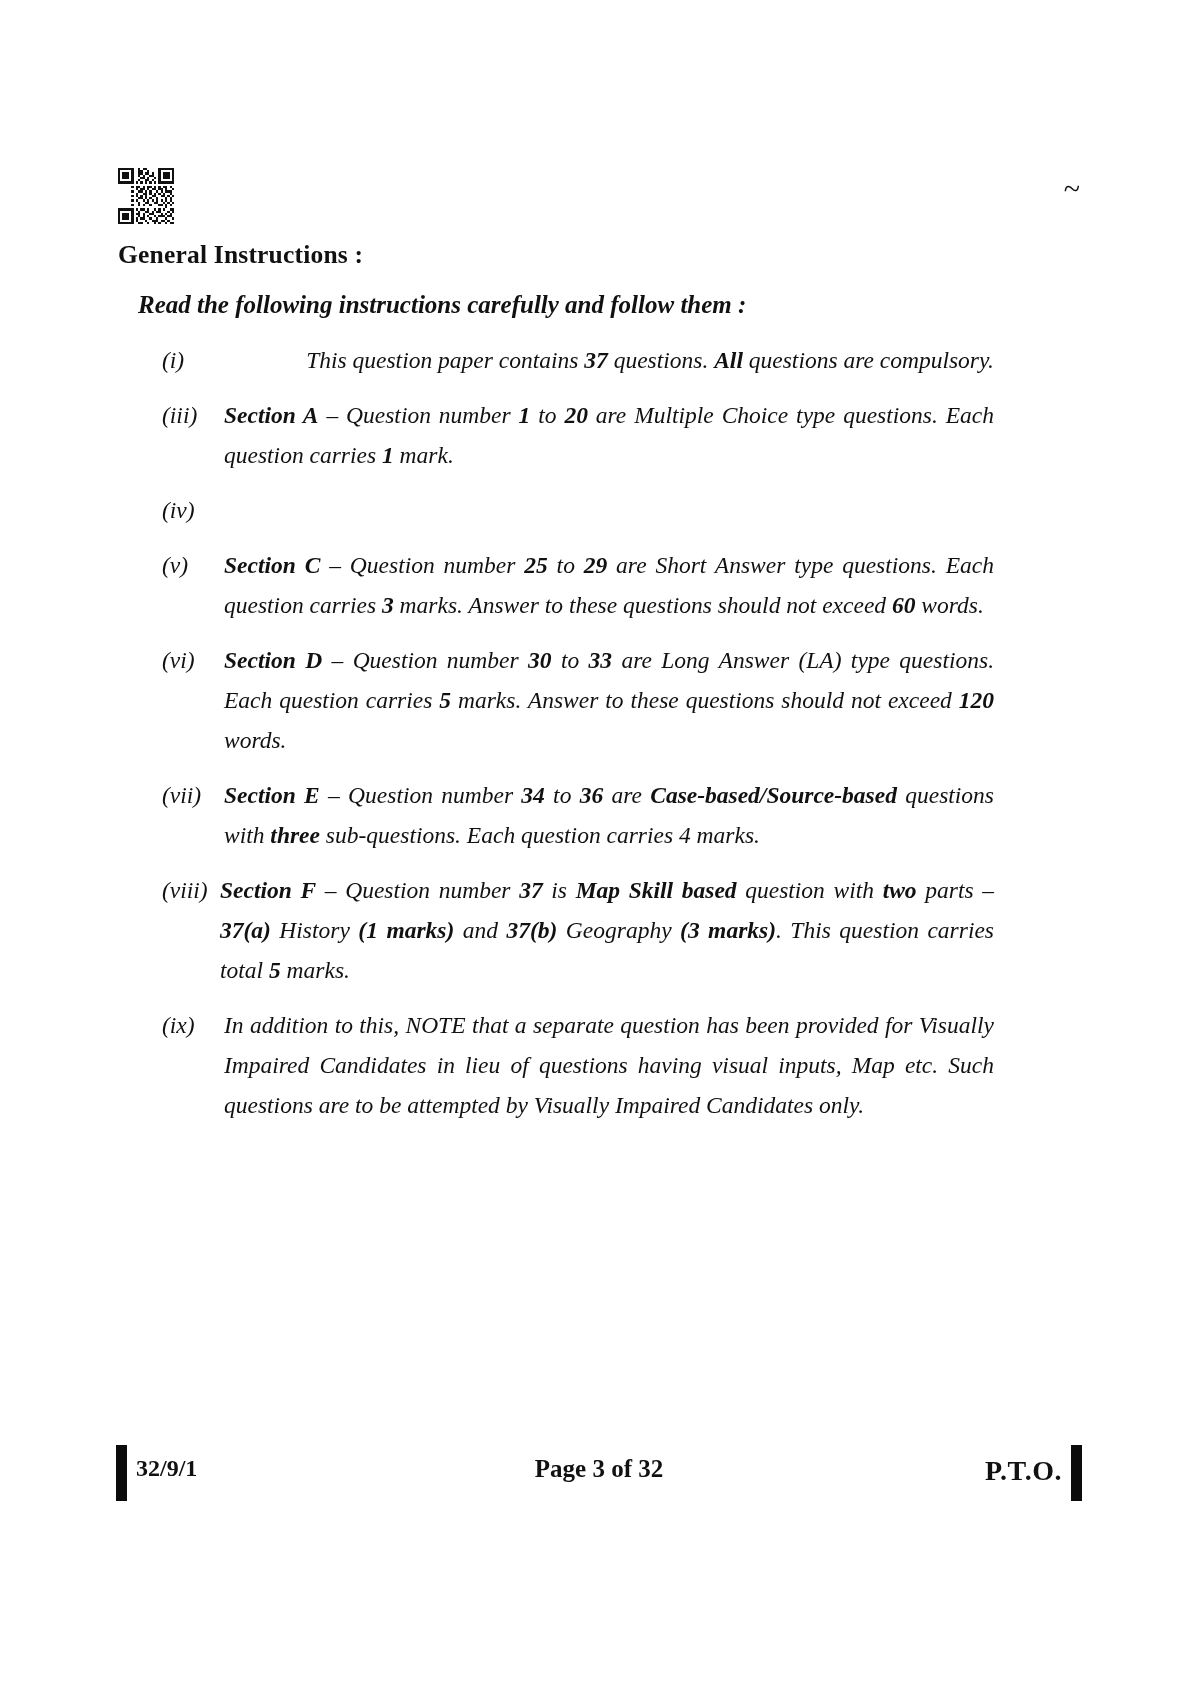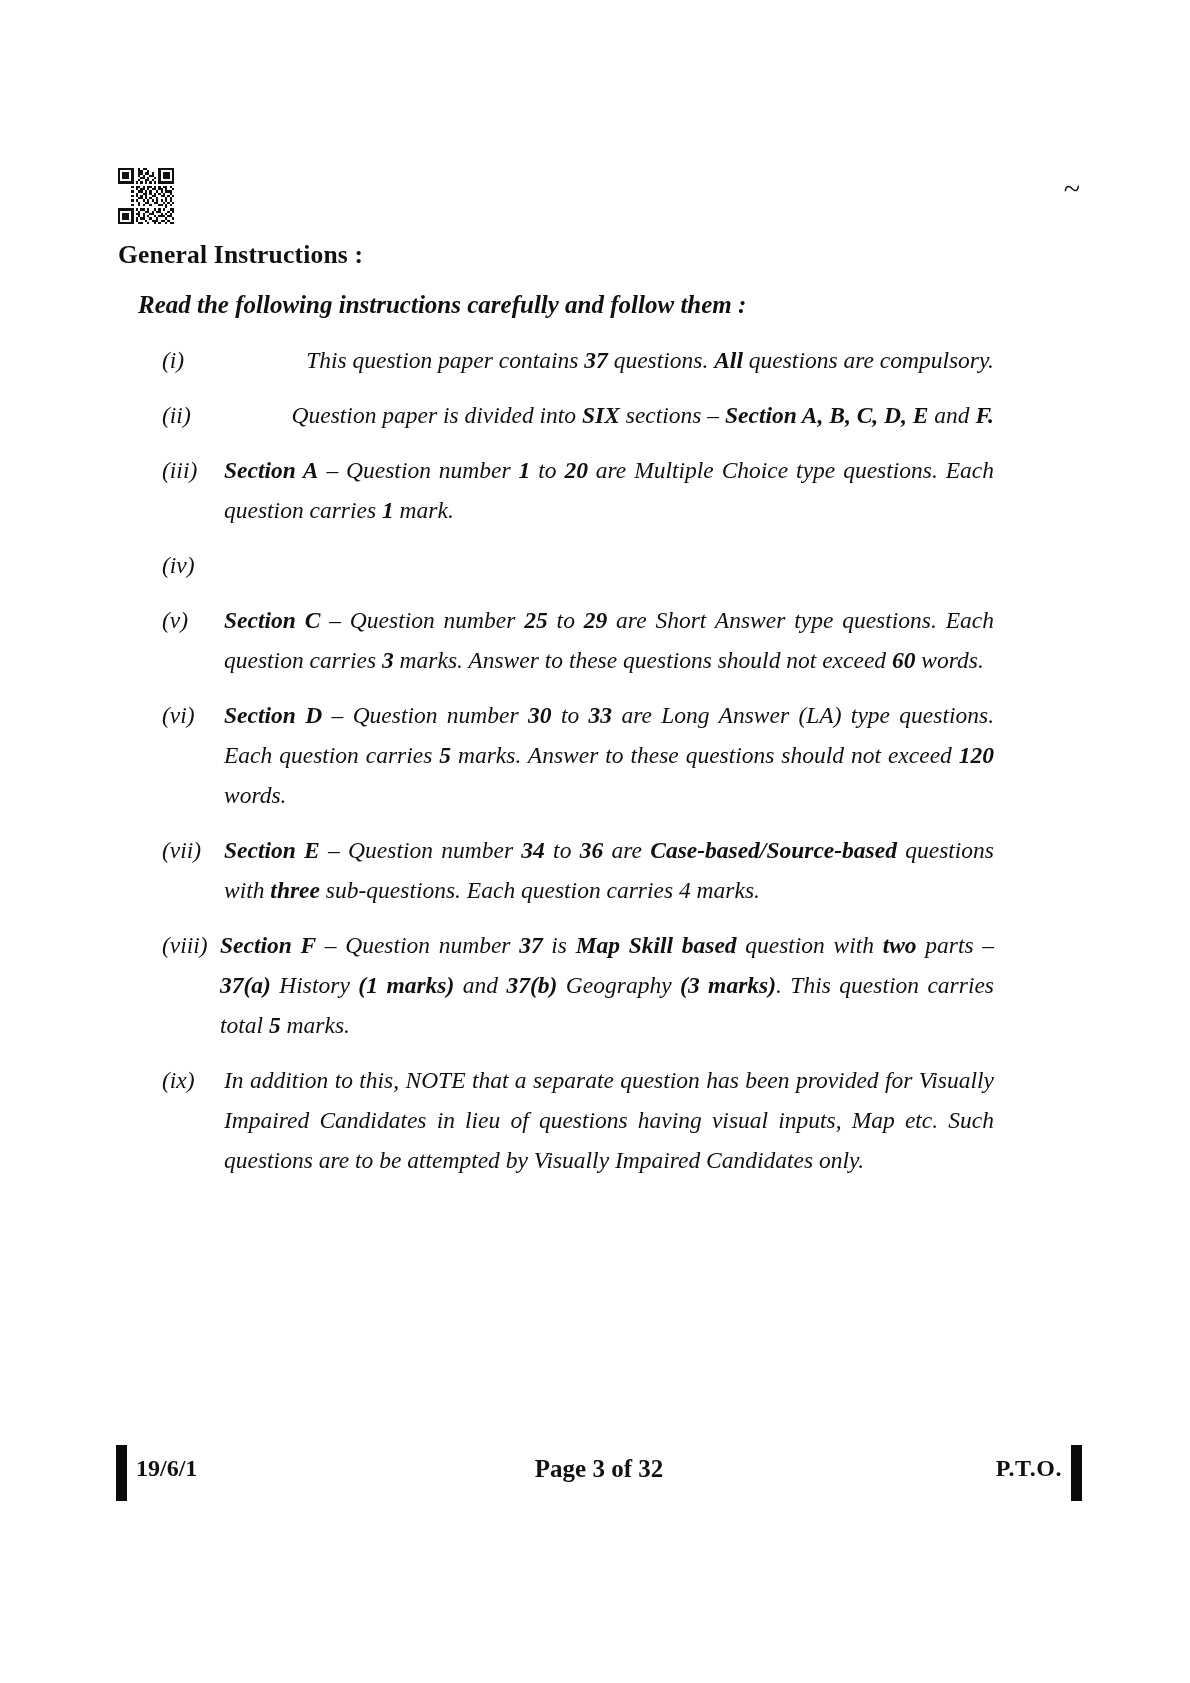--- a/index.html
+++ b/index.html
@@ -145,21 +145,21 @@
     right: 0;
     top: 0;
     text-align: center;
     font-size: 25px;
     font-weight: bold;
   }
   .foot-pto {
     position: absolute;
     right: 18px;
     top: 0;
-    font-size: 24px;
+    font-size: 28px;
     font-weight: bold;
     letter-spacing: 0.5px;
   }
 </style>
 </head>
 <body>
 
 <div class="page">
 
   <div class="header">
@@ -318,24 +318,20 @@
   <div class="gen-title">General Instructions :</div>
 
   <div class="read-line">Read the following instructions carefully and follow them :</div>
 
   <div class="inst-list">
       <div class="inst-item">
         <div class="inst-marker">(i)</div>
         <div class="inst-body nojust">This question paper contains <b>37</b> questions. <b>All</b> questions are compulsory.</div>
       </div>
       <div class="inst-item">
-        <div class="inst-marker">(ii)</div>
-        <div class="inst-body nojust">Question paper is divided into <b>SIX</b> sections – <b>Section A, B, C, D, E</b> and <b>F.</b></div>
-      </div>
-      <div class="inst-item">
         <div class="inst-marker">(iii)</div>
         <div class="inst-body"><b>Section A</b> – Question number <b>1</b> to <b>20</b> are Multiple Choice type questions. Each question carries <b>1</b> mark.</div>
       </div>
       <div class="inst-item">
         <div class="inst-marker">(iv)</div>
       </div>
       <div class="inst-item">
         <div class="inst-marker">(v)</div>
         <div class="inst-body"><b>Section C</b> – Question number <b>25</b> to <b>29</b> are Short Answer type questions. Each question carries <b>3</b> marks. Answer to these questions should not exceed <b>60</b> words.</div>
       </div>
@@ -353,18 +349,18 @@
       </div>
       <div class="inst-item">
         <div class="inst-marker">(ix)</div>
         <div class="inst-body">In addition to this, NOTE that a separate question has been provided for Visually Impaired Candidates in lieu of questions having visual inputs, Map etc. Such questions are to be attempted by Visually Impaired Candidates only.</div>
       </div>
     </div>
 
   <div class="footer">
     <div class="bar bar-left"></div>
     <div class="bar bar-right"></div>
-    <div class="foot-code">19/6/1</div>
+    <div class="foot-code">32/9/1</div>
     <div class="foot-page">Page 3 of 32</div>
     <div class="foot-pto">P.T.O.</div>
   </div>
 
 </div>
 
 </body></html>

